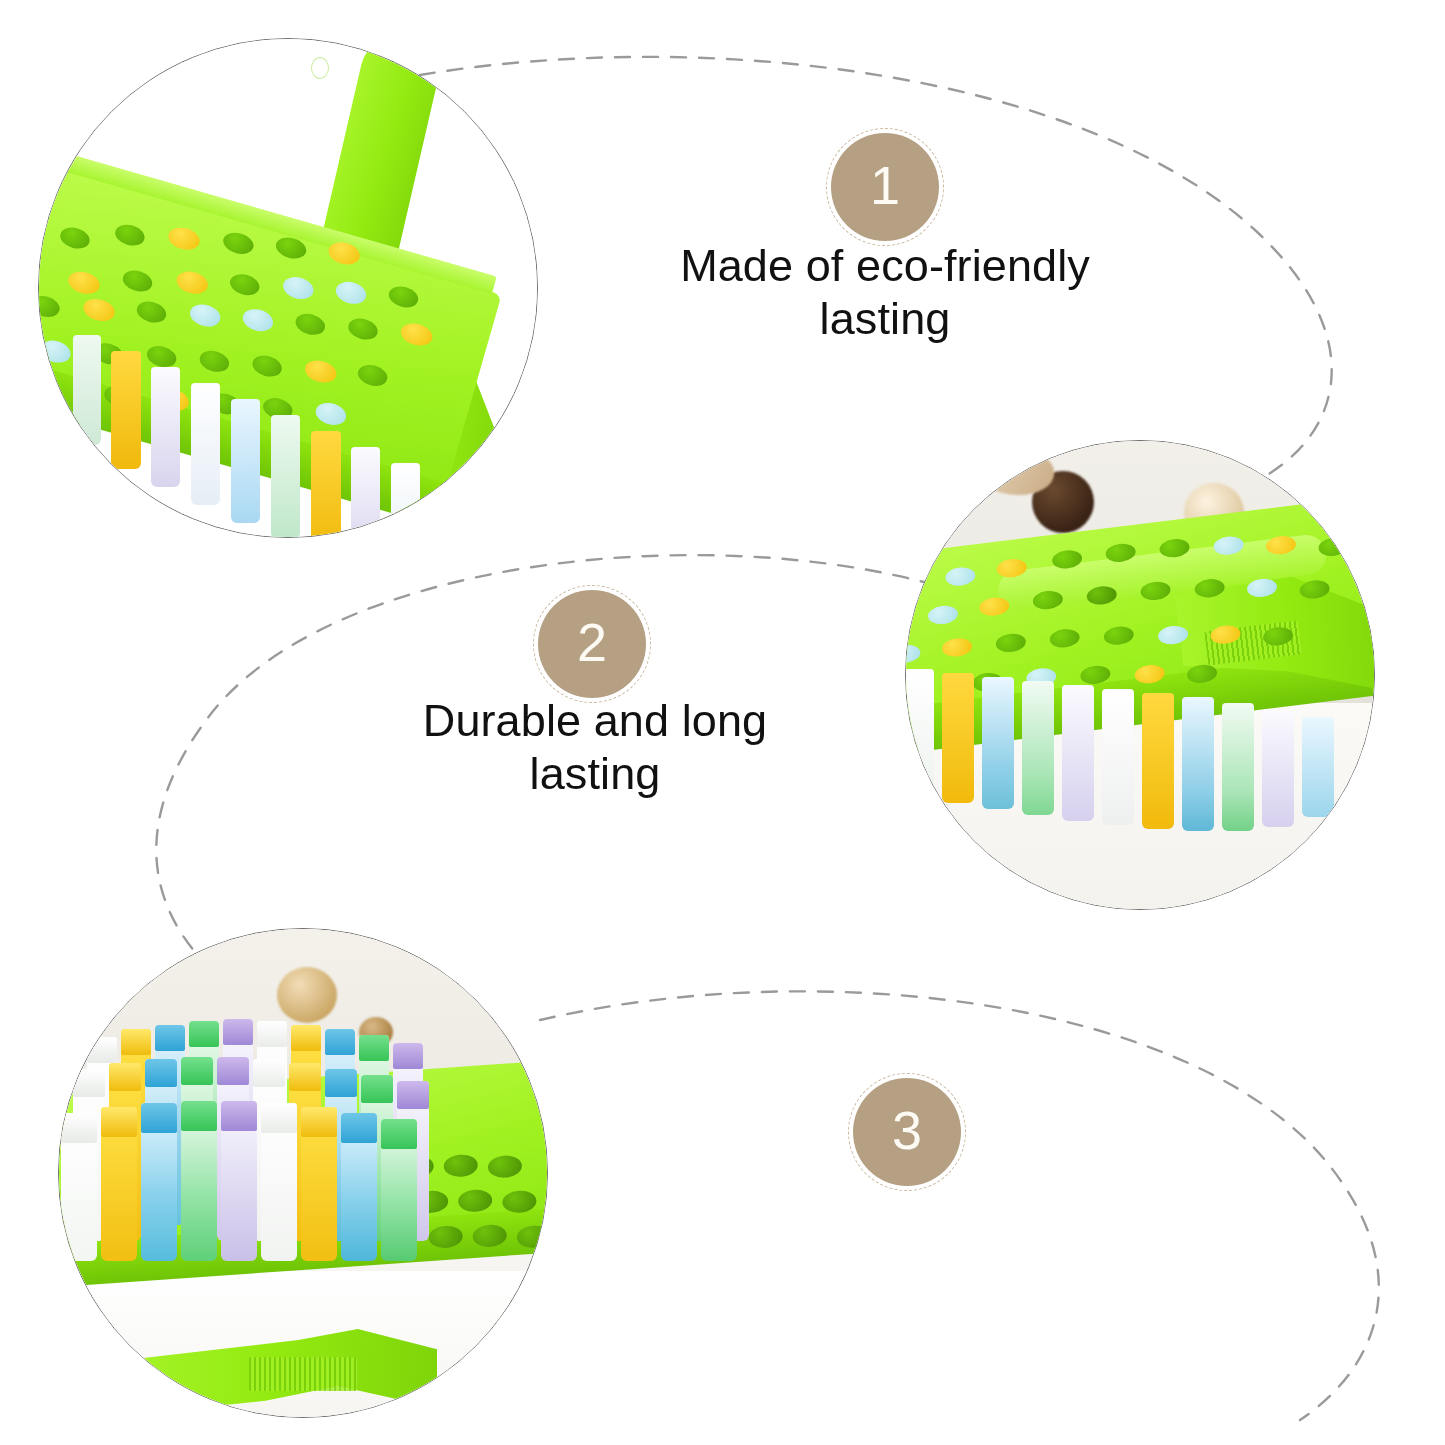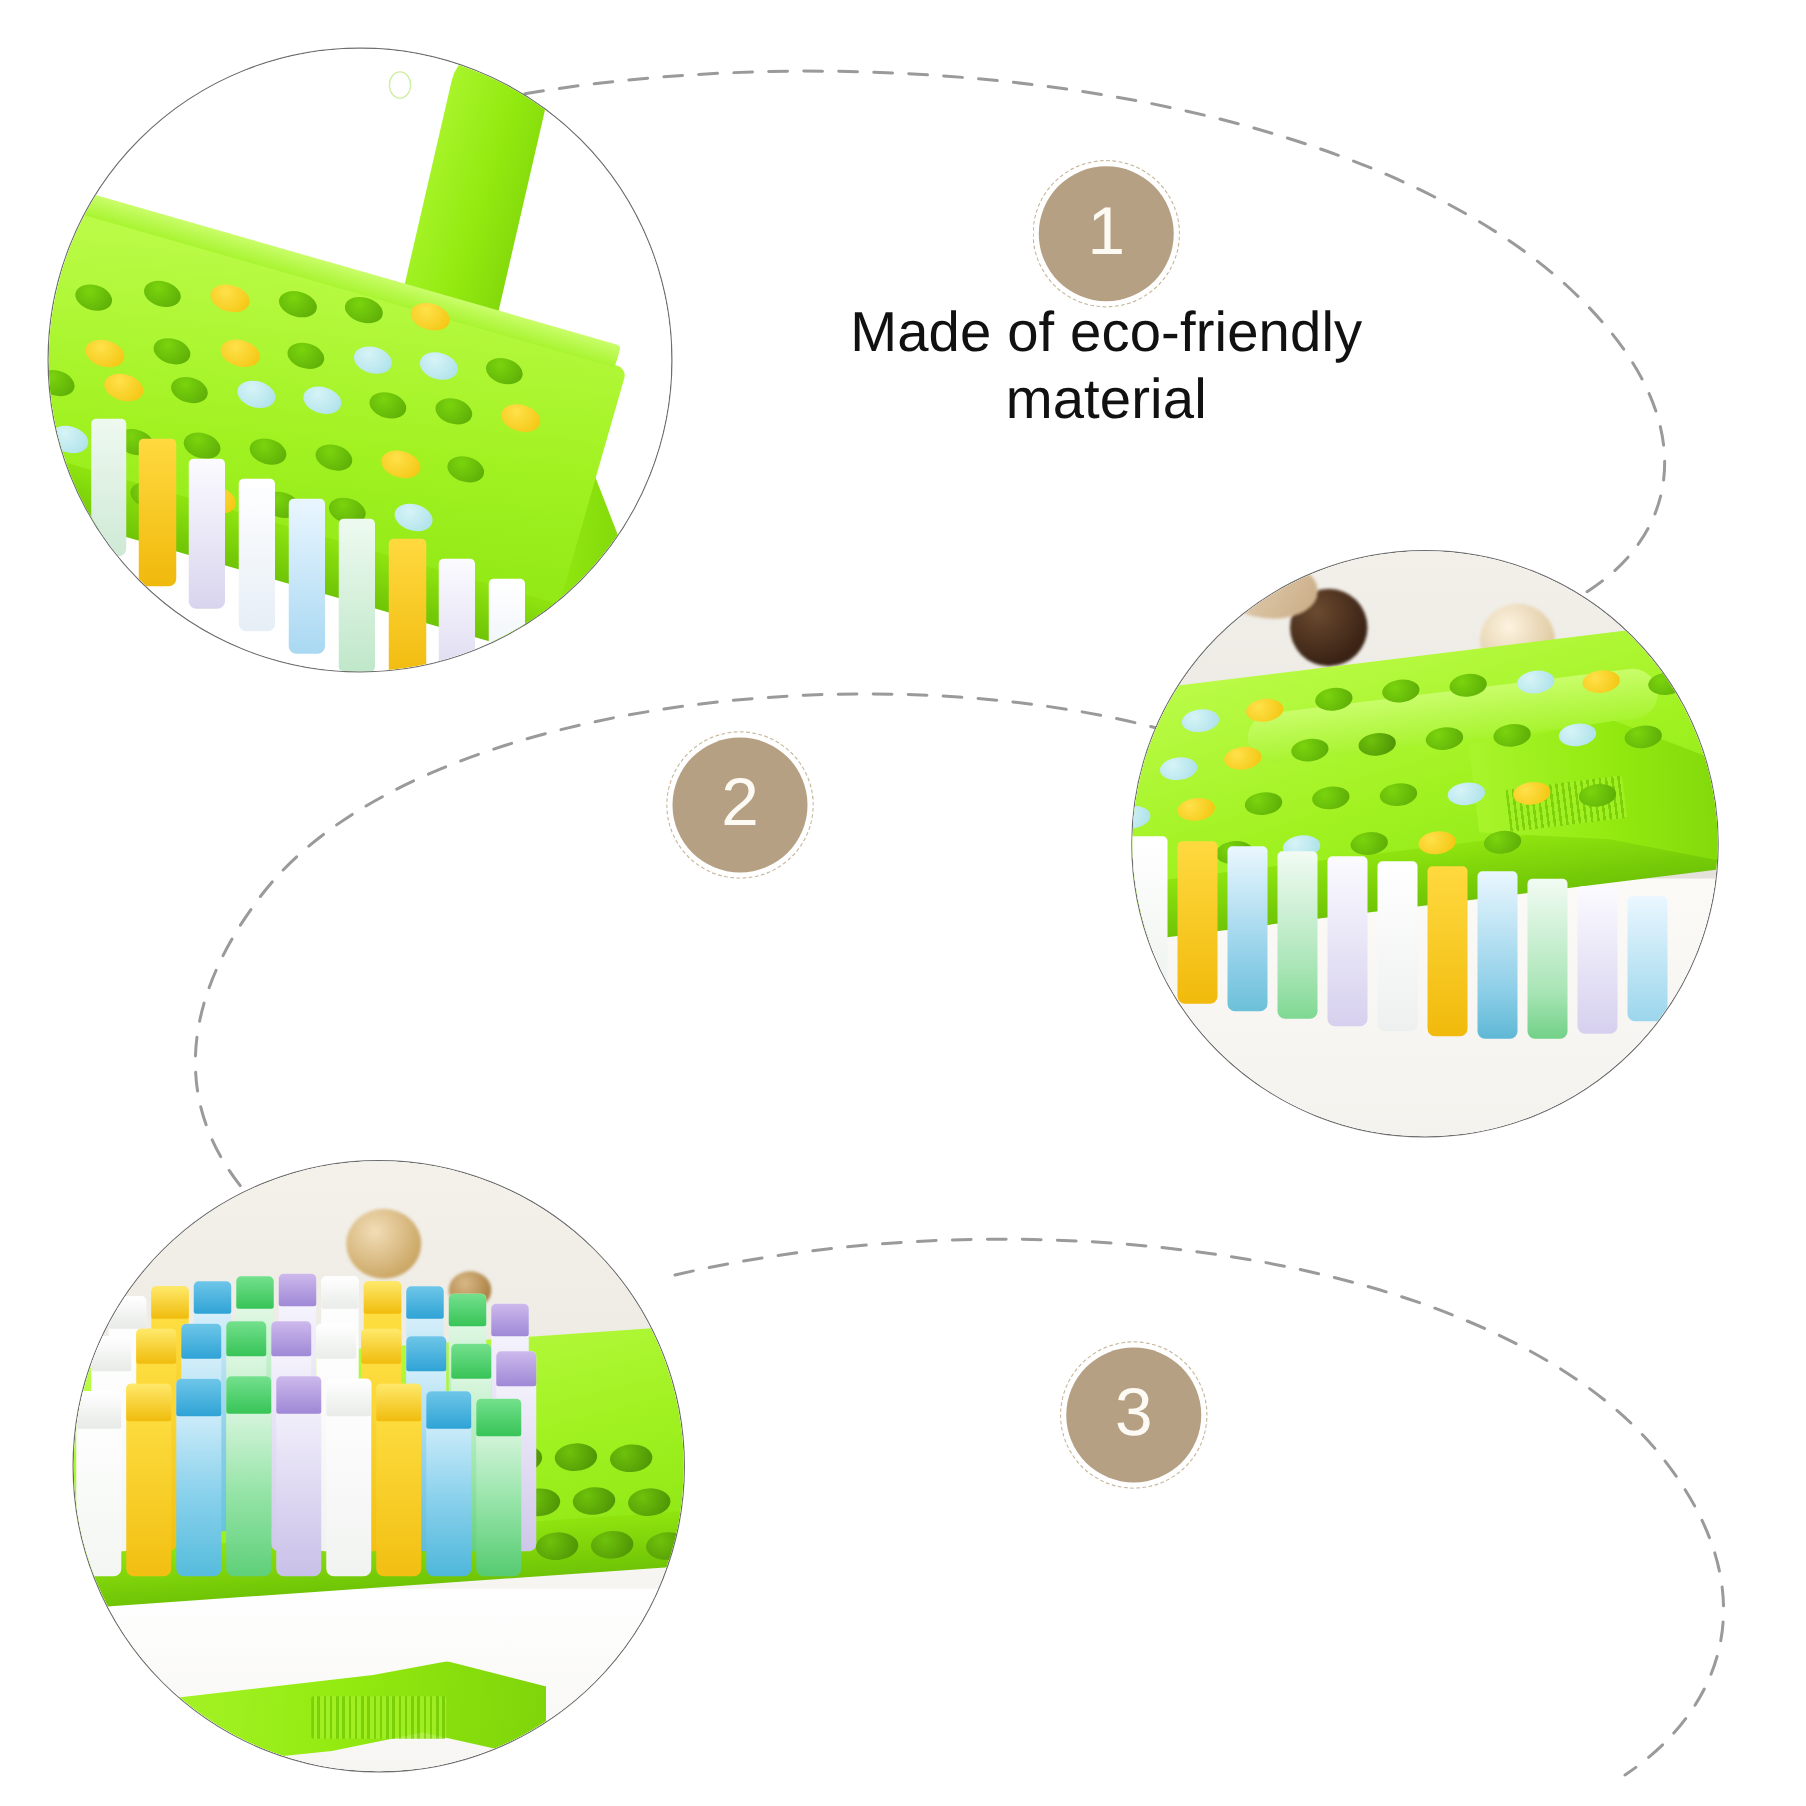--- a/index.html
+++ b/index.html
@@ -251,21 +251,21 @@
         <div class="tube" style="left:312px; top:408px; width:29px; height:112px; background:linear-gradient(180deg,#fbfbff,#d9d4ee); position:absolute;"></div>
         <div class="tube" style="left:352px; top:424px; width:29px; height:100px; background:linear-gradient(180deg,#ffffff,#e6eef6); position:absolute;"></div>
       </div>
     </div>
   </div>
 
   <div class="badge-wrap" style="left:826px; top:128px; width:118px; height:118px;">
     <div class="badge" style="width:108px; height:108px;">1</div>
   </div>
   <div class="caption" style="left:590px; top:240px; width:590px;">Made of eco-friendly
-material</div>
+lasting</div>
 
   <div class="photo" style="left:905px; top:440px; width:470px; height:470px;">
     <div class="photo-inner">
       <div class="scene-bg" style="background:#fbfaf7;"></div>
       <div class="table-top" style="top:-6%; height:62%;"></div>
       <div class="table-front" style="top:56%; height:50%;"></div>
 
       <div class="ball" style="left:126px; top:30px; width:62px; height:62px;
                   background:radial-gradient(circle at 35% 30%,#6b4a2f,#3a2315 70%);"></div>
       <div class="ball" style="left:70px; top:8px; width:78px; height:46px;
@@ -337,20 +337,22 @@
         <div class="tube" style="left:316px;top:262px; width:32px; height:128px; background:linear-gradient(180deg,#f2fbf3,#a9e5b6 70%,#72d187); position:absolute;"></div>
         <div class="tube" style="left:356px;top:268px; width:32px; height:118px; background:linear-gradient(180deg,#fbfbff,#d6d0ee); position:absolute;"></div>
         <div class="tube" style="left:396px;top:276px; width:32px; height:100px; background:linear-gradient(180deg,#eaf7ff,#9cd6ec); position:absolute;"></div>
       </div>
     </div>
   </div>
 
   <div class="badge-wrap" style="left:533px; top:585px; width:118px; height:118px;">
     <div class="badge" style="width:108px; height:108px;">2</div>
   </div>
+  <div class="caption" style="left:300px; top:695px; width:590px;">Durable and long
+lasting</div>
 
   <div class="photo" style="left:58px; top:928px; width:490px; height:490px;">
     <div class="photo-inner">
       <div class="scene-bg" style="background:#f7f5f1;"></div>
       <div class="table-top" style="top:-4%; height:40%; background:linear-gradient(180deg,#f5f2ec,#eceae3);"></div>
       <div class="table-front" style="top:70%; height:40%; background:linear-gradient(180deg,#ffffff,#f3f2ee);"></div>
 
       <div class="ball" style="left:22px; top:22px; width:52px; height:50px;
                   background:radial-gradient(circle at 35% 30%,#6b4a2f,#33200f 72%);"></div>
       <div class="ball" style="left:218px; top:38px; width:60px; height:56px;

